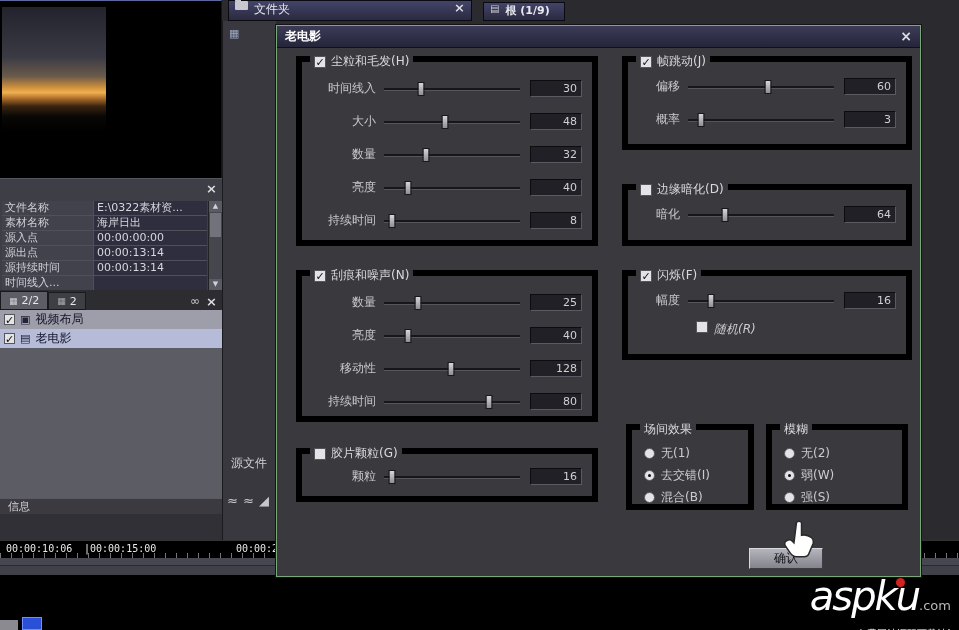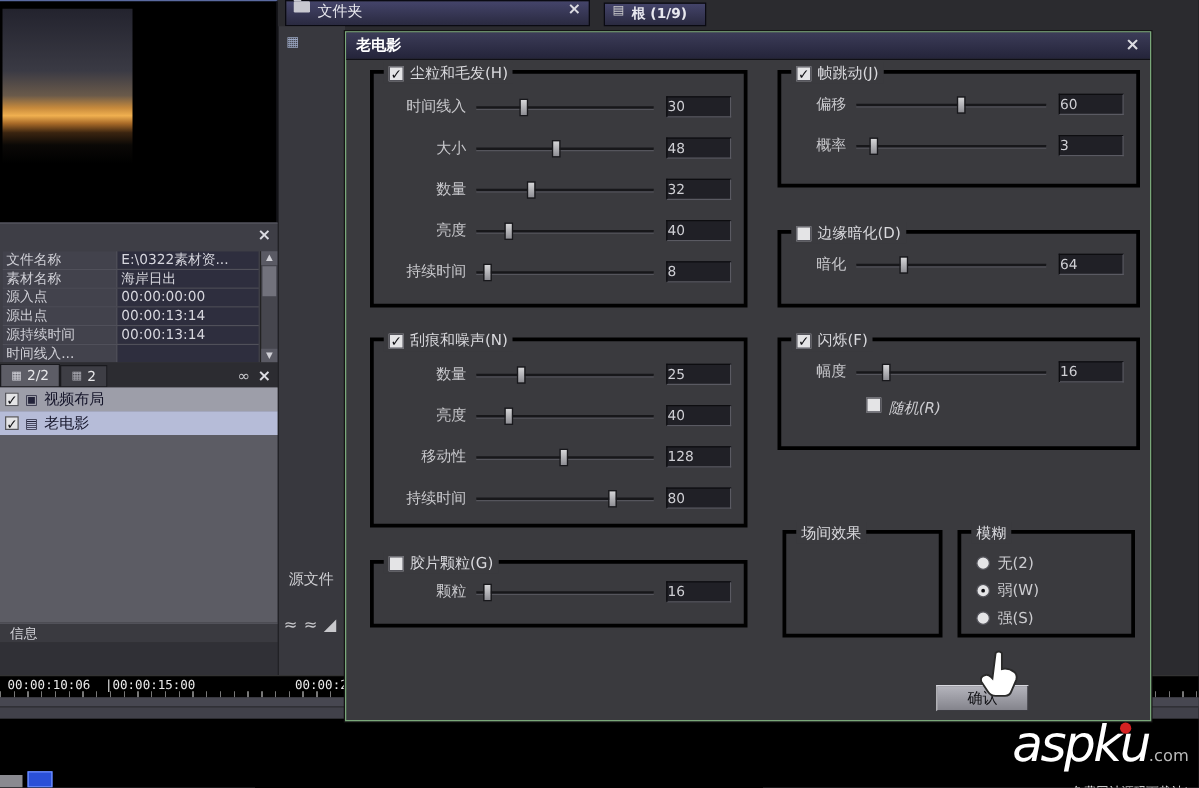--- a/index.html
+++ b/index.html
@@ -72,38 +72,38 @@
   .wm .suffix { font-size:13px; color:#b9b9b9; font-style:normal; letter-spacing:0; }
   .wm .tag { font-size:10px; color:#fff; margin-top:1px; }
 
   
   .dialog { left:276px; top:25px; width:645px; height:552px; background:#3a3a3e;
             border:1px solid #7aa87a; box-shadow:0 0 0 1px #141414; z-index:20; }
   .dlg-title { height:22px; background:linear-gradient(#3c3c58,#24243a);
                border-bottom:1px solid #101016; display:flex; align-items:center;
                padding:0 8px; color:#fff; font-size:12px; font-weight:bold; }
   .dlg-body { position:relative; height:calc(100% - 22px); }
-  .groupbox { position:absolute; border:3px solid #000000; }
+  .groupbox { position:absolute; border:6px solid #000000; }
   .grouptitle { position:absolute; top:-9px; left:8px; background:#3a3a3e; padding:0 4px;
                 display:flex; align-items:center; gap:5px; font-size:12px; color:#dadade; }
   .cb { width:12px; height:12px; background:#e4e4e6; border:1px solid #55555c; flex:none;
         font-size:11px; line-height:11px; color:#101014; text-align:center; }
   .cb.checked::after { content:"✓"; }
   .rows { padding:10px 10px 0 6px; }
   .srow { height:33px; display:flex; align-items:center; }
   .slabel { width:76px; text-align:right; font-size:12px; color:#c8c8cc; padding-right:8px; flex:none; }
   .g-right .slabel { width:54px; }
   .track { position:relative; flex:1; height:16px; }
   .track::before { content:""; position:absolute; left:0; right:0; top:7px; height:2px;
                    background:#17171a; box-shadow:0 1px 0 #55555c; }
   .thumb { position:absolute; top:1px; width:7px; height:14px; transform:translateX(-50%);
            background:linear-gradient(#d6d6d8,#8e8e94); border:1px solid #18181c; }
   .valbox { width:52px; height:17px; margin-left:10px; flex:none; background:#202026;
             border:1px solid; border-color:#0d0d10 #5a5a62 #5a5a62 #0d0d10;
-            color:#cfcfd4; font-size:11px; padding-right:4px; line-height:15px; }
+            color:#cfcfd4; font-size:11px; text-align:right; padding-right:4px; line-height:15px; }
   .ropt { display:flex; gap:6px; align-items:center; height:22px; padding-left:12px;
           color:#ccccd0; font-size:12px; }
   .radio { width:11px; height:11px; border-radius:50%; background:#e4e4e6;
            border:1px solid #55555c; position:relative; flex:none; }
   .radio.selected::after { content:""; position:absolute; inset:3px; background:#101014; border-radius:50%; }
   .cbrow { display:flex; gap:6px; align-items:flex-start; margin:4px 0 0 62px; color:#ccccd0; font-size:12px;font-style:italic; }
   .confirm { position:absolute; left:472px; top:500px; width:74px; height:21px;
              background:linear-gradient(#b4b4bc,#84848c); border:1px solid;
              border-color:#d8d8de #3c3c42 #3c3c42 #d8d8de; color:#101014; font-size:12px;
              text-align:center; line-height:19px; }
@@ -382,20 +382,34 @@
             <span class="cb"></span>
             <span>随机(R)</span>
           </div>
         </div>
       </div>
 
       <div class="groupbox" style="left:349px;top:376px;width:128px;height:86px;">
         <div class="grouptitle">
           <span>场间效果</span>
         </div>
+        <div style="padding-top:12px;">
+          <div class="ropt">
+            <span class="radio"></span>
+            <span>无(1)</span>
+          </div>
+          <div class="ropt">
+            <span class="radio selected"></span>
+            <span>去交错(I)</span>
+          </div>
+          <div class="ropt">
+            <span class="radio"></span>
+            <span>混合(B)</span>
+          </div>
+        </div>
       </div>
 
       <div class="groupbox" style="left:489px;top:376px;width:142px;height:86px;">
         <div class="grouptitle">
           <span>模糊</span>
         </div>
         <div style="padding-top:12px;">
           <div class="ropt">
             <span class="radio"></span>
             <span>无(2)</span>

